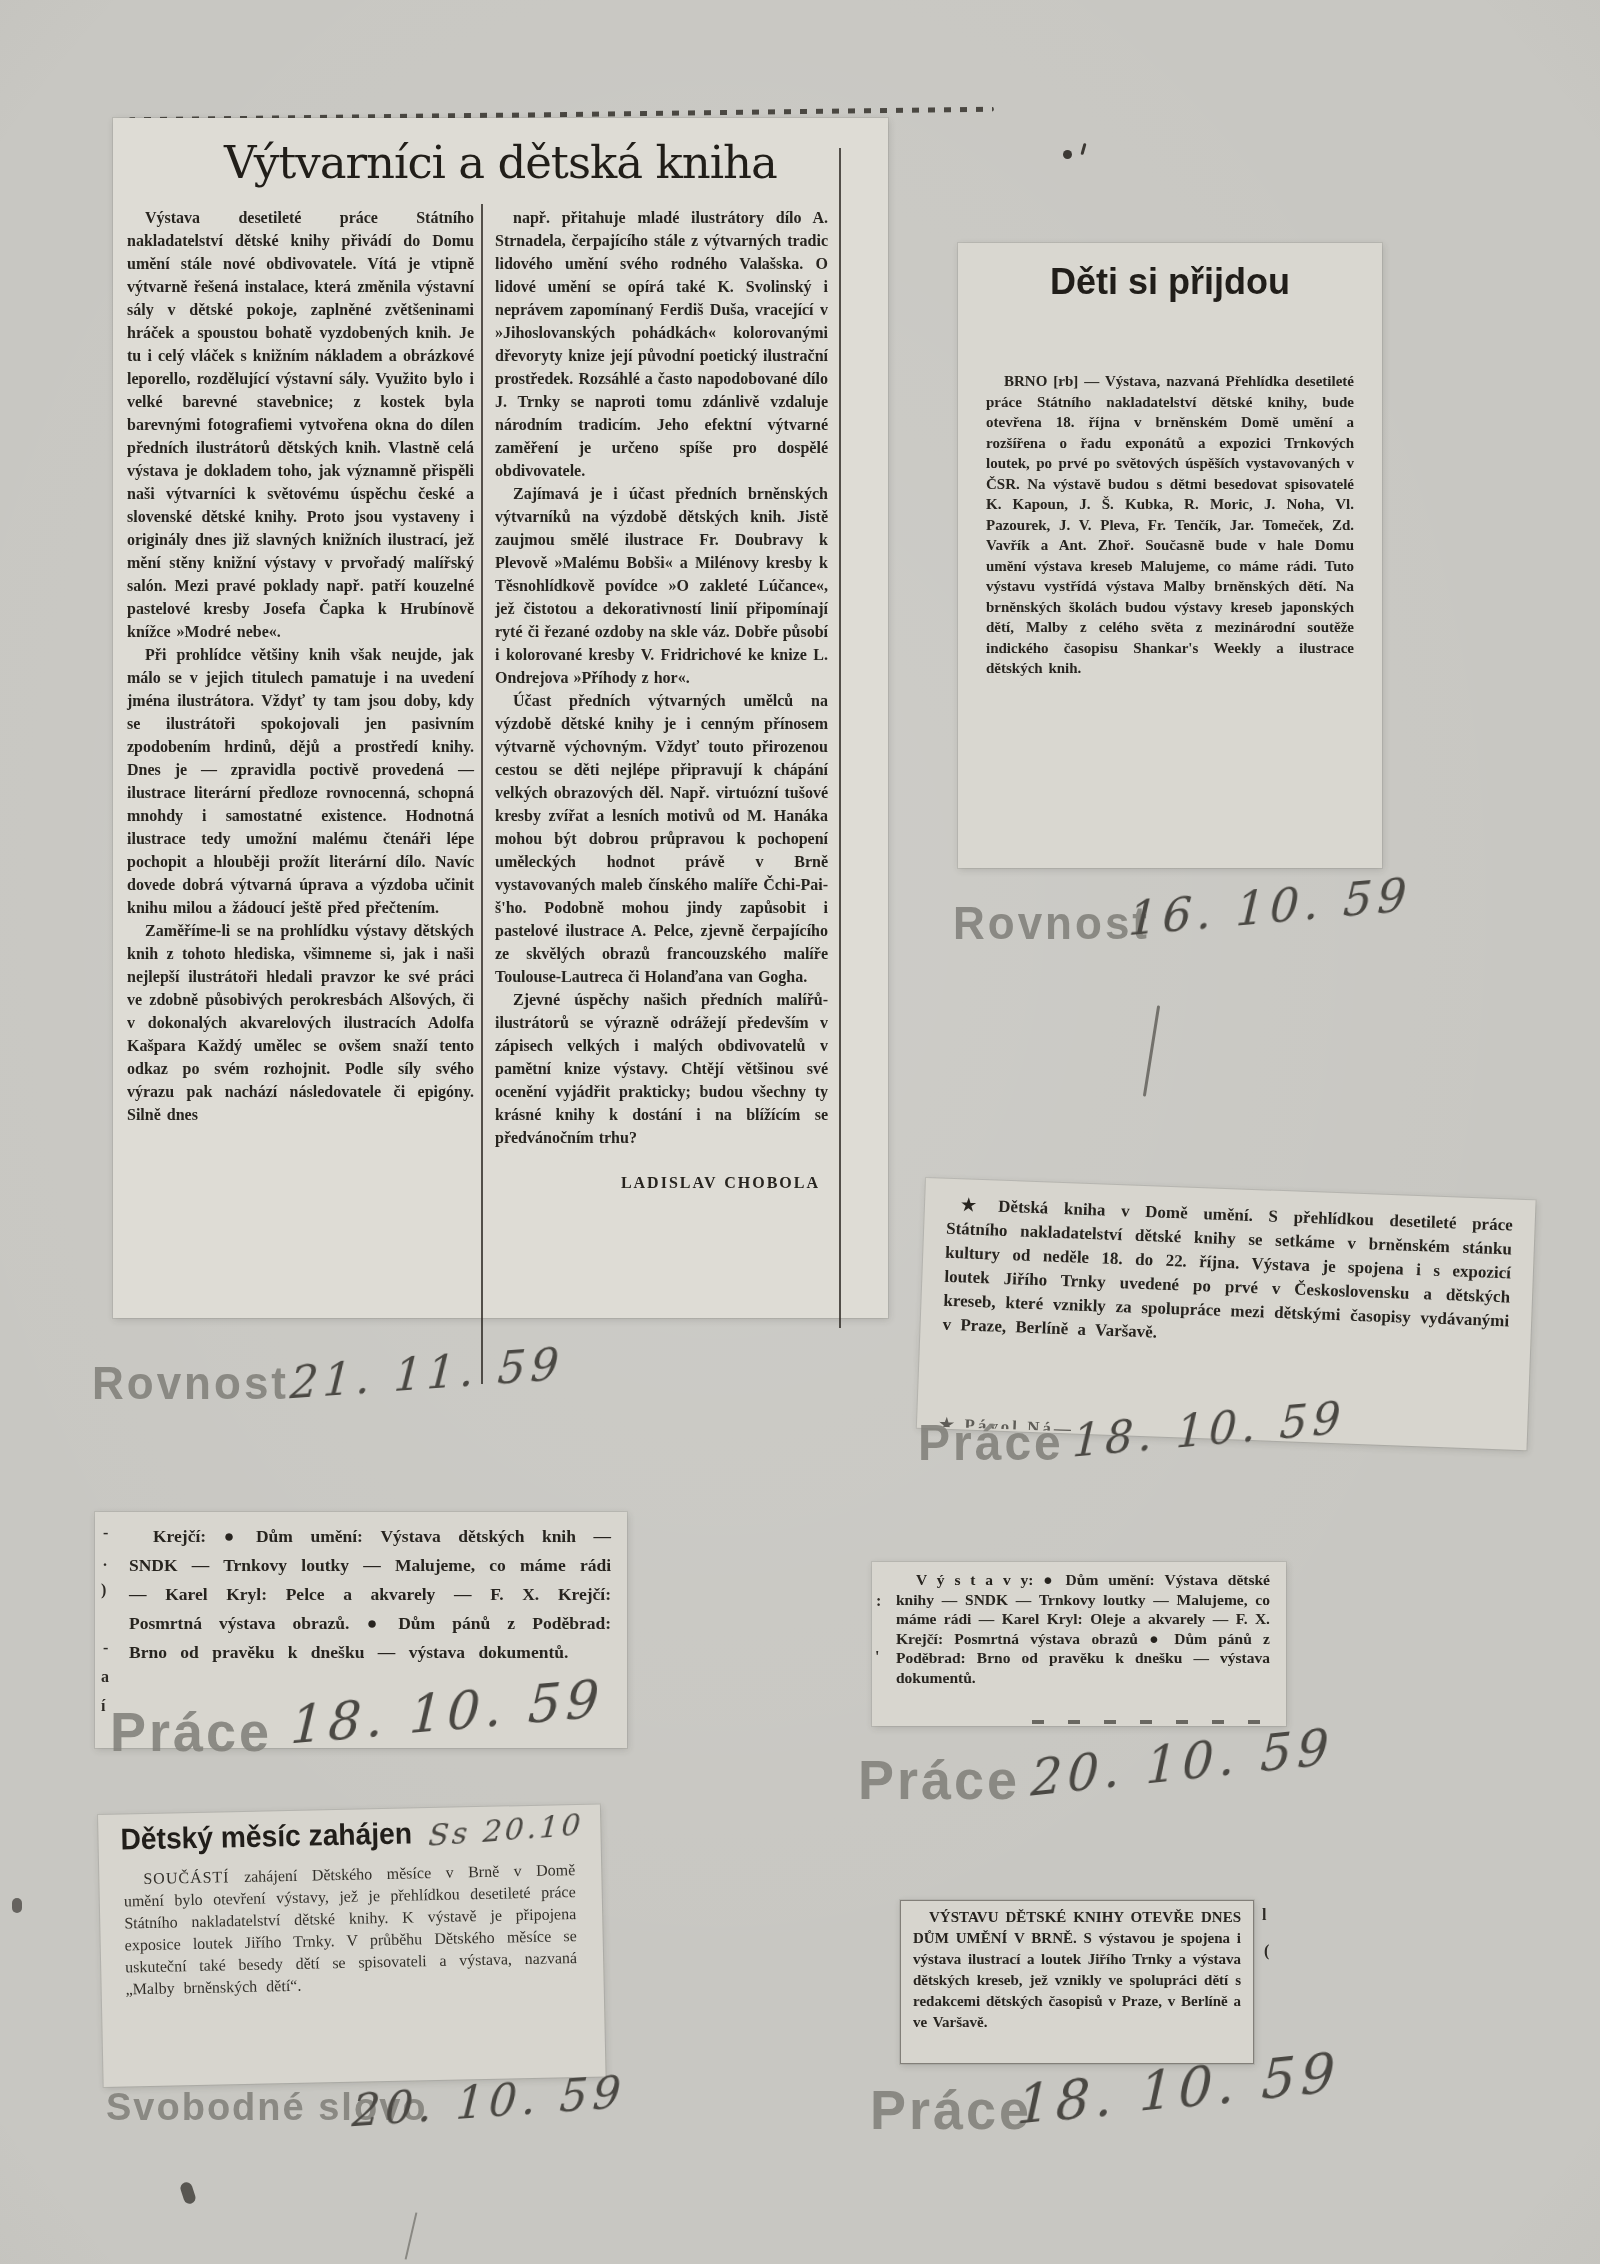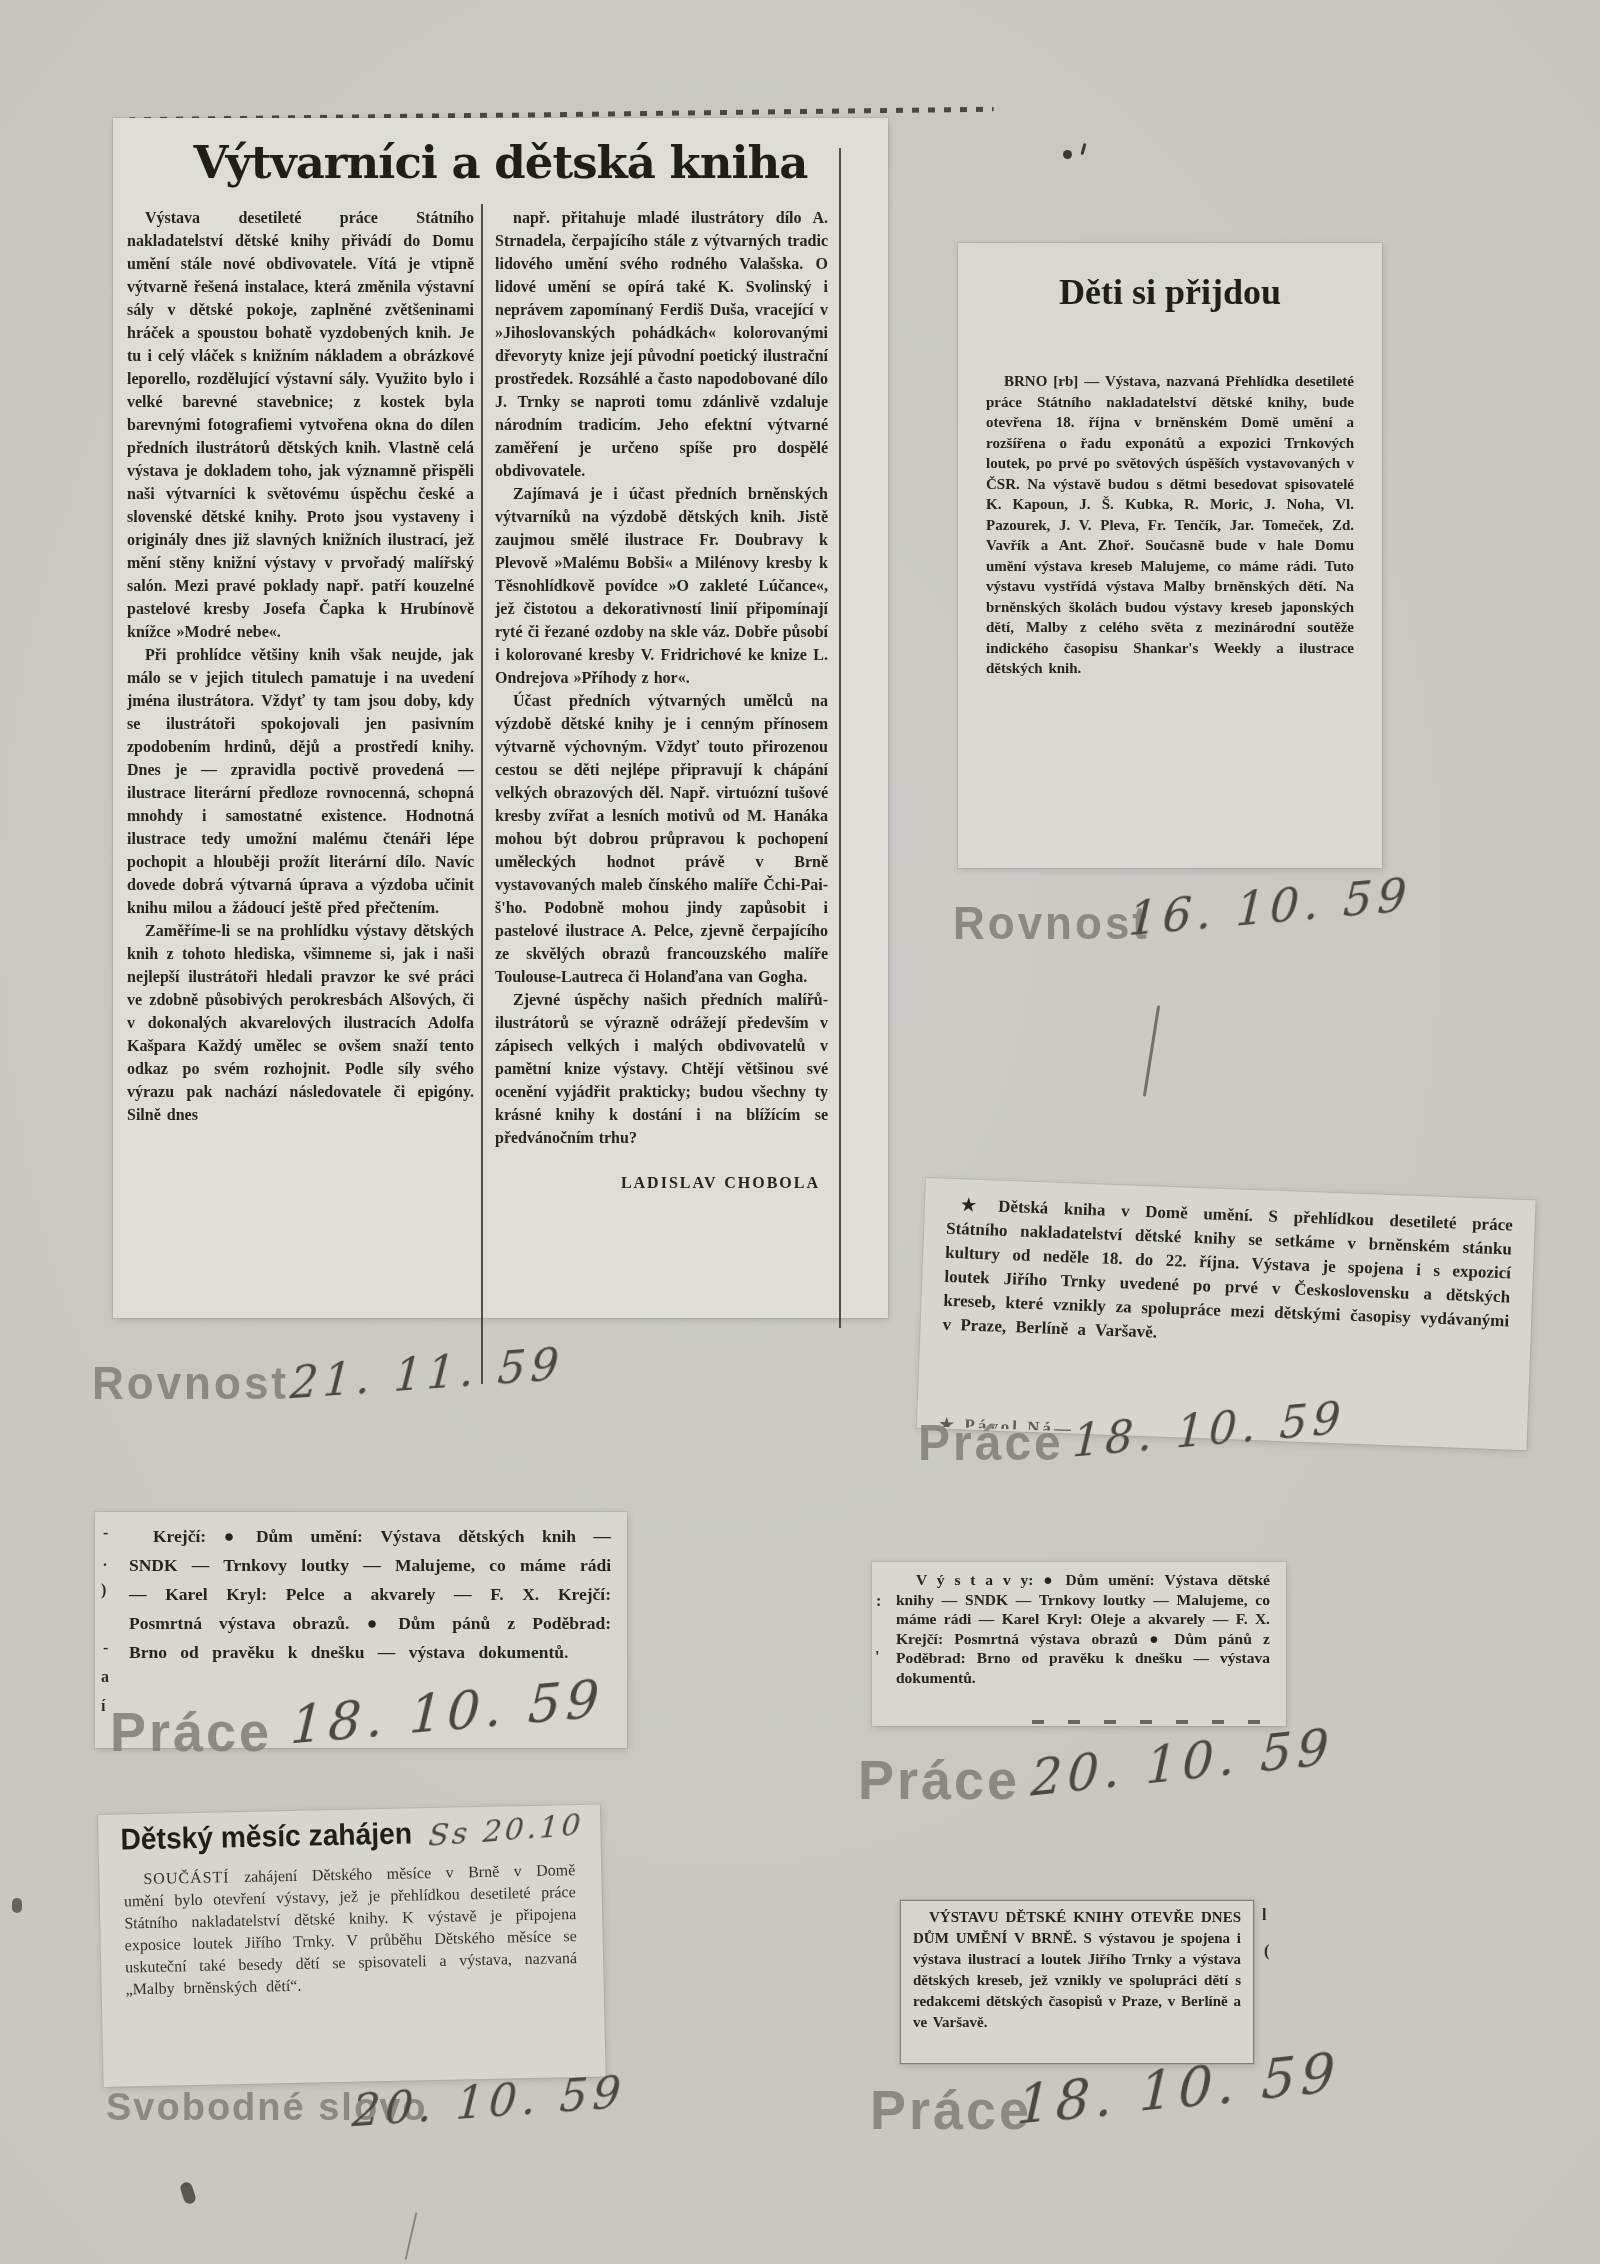--- a/index.html
+++ b/index.html
@@ -26,21 +26,21 @@
 </style>
 </head>
 <body>
 
 <div id="page">
 
   <div class="torn" style="left:128px;top:112px;width:866px;transform:rotate(-0.7deg);"></div>
 
   <div class="clip" style="left:113px;top:118px;width:775px;height:1200px;background:#dedcd5;">
     <div style="position:absolute;left:0;top:18px;width:100%;text-align:center;
-                font-family:'DejaVu Serif',serif;font-weight:700;font-size:45px;color:#211e19;letter-spacing:-1px;">Výtvarníci a dětská kniha</div>
+                font-family:'DejaVu Serif',serif;font-weight:400;font-size:45px;color:#211e19;letter-spacing:-1px;">Výtvarníci a dětská kniha</div>
 
     <div class="vrule" style="left:368px;top:86px;height:1180px;"></div>
     <div class="vrule" style="left:726px;top:30px;height:1180px;"></div>
 
     <div class="news" style="position:absolute;left:14px;top:88px;width:347px;font-size:16px;line-height:23px;word-spacing:2px;">
       <p class="par">Výstava desetileté práce Státního nakladatelství dětské knihy přivádí do Domu umění stále nové obdivovatele. Vítá je vtipně výtvarně řešená instalace, která změnila výstavní sály v dětské pokoje, zaplněné zvětšeninami hráček a spoustou bohatě vyzdobených knih. Je tu i celý vláček s knižním nákladem a obrázkové leporello, rozdělující výstavní sály. Využito bylo i velké barevné stavebnice; z kostek byla barevnými fotografiemi vytvořena okna do dílen předních ilustrátorů dětských knih. Vlastně celá výstava je dokladem toho, jak významně přispěli naši výtvarníci k světovému úspěchu české a slovenské dětské knihy. Proto jsou vystaveny i originály dnes již slavných knižních ilustrací, jež mění stěny knižní výstavy v prvořadý malířský salón. Mezi pravé poklady např. patří kouzelné pastelové kresby Josefa Čapka k Hrubínově knížce »Modré nebe«.</p>
       <p class="par">Při prohlídce většiny knih však neujde, jak málo se v jejich titulech pamatuje i na uvedení jména ilustrátora. Vždyť ty tam jsou doby, kdy se ilustrátoři spokojovali jen pasivním zpodobením hrdinů, dějů a prostředí knihy. Dnes je — zpravidla poctivě provedená — ilustrace literární předloze rovnocenná, schopná mnohdy i samostatné existence. Hodnotná ilustrace tedy umožní malému čtenáři lépe pochopit a hlouběji prožít literární dílo. Navíc dovede dobrá výtvarná úprava a výzdoba učinit knihu milou a žádoucí ještě před přečtením.</p>
       <p class="par">Zaměříme-li se na prohlídku výstavy dětských knih z tohoto hlediska, všimneme si, jak i naši nejlepší ilustrátoři hledali pravzor ke své práci ve zdobně působivých perokresbách Alšových, či v dokonalých akvarelových ilustracích Adolfa Kašpara Každý umělec se ovšem snaží tento odkaz po svém rozhojnit. Podle síly svého výrazu pak nachází následovatele či epigóny. Silně dnes</p>
     </div>
 
@@ -50,21 +50,21 @@
       <p class="par">Účast předních výtvarných umělců na výzdobě dětské knihy je i cenným přínosem výtvarně výchovným. Vždyť touto přirozenou cestou se děti nejlépe připravují k chápání velkých obrazových děl. Např. virtuózní tušové kresby zvířat a lesních motivů od M. Hanáka mohou být dobrou průpravou k pochopení uměleckých hodnot právě v Brně vystavovaných maleb čínského malíře Čchi-Pai-š'ho. Podobně mohou jindy zapůsobit i pastelové ilustrace A. Pelce, zjevně čerpajícího ze skvělých obrazů francouzského malíře Toulouse-Lautreca či Holanďana van Gogha.</p>
       <p class="par">Zjevné úspěchy našich předních malířů-ilustrátorů se výrazně odrážejí především v zápisech velkých i malých obdivovatelů v pamětní knize výstavy. Chtějí většinou své ocenění vyjádřit prakticky; budou všechny ty krásné knihy k dostání i na blížícím se předvánočním trhu?</p>
       <div style="text-align:right;padding-right:8px;margin-top:22px;letter-spacing:2px;font-size:16px;">LADISLAV CHOBOLA</div>
     </div>
   </div>
 
   <div class="mark" style="left:1063px;top:150px;width:9px;height:9px;"></div>
   <div class="mark" style="left:1082px;top:143px;width:3px;height:12px;border-radius:2px;transform:rotate(16deg);"></div>
 
   <div class="clip" style="left:958px;top:243px;width:424px;height:625px;background:#d9d7d0;">
-    <div class="headline-sans" style="position:absolute;left:0;top:28px;width:100%;text-align:center;font-size:36px;font-family:Liberation Serif, serif;">Děti si přijdou</div>
+    <div class="headline-sans" style="position:absolute;left:0;top:18px;width:100%;text-align:center;font-size:36px;">Děti si přijdou</div>
     <p class="news par" style="position:absolute;left:28px;top:128px;width:368px;font-size:15px;line-height:20.5px;word-spacing:2px;">BRNO [rb] — Výstava, nazvaná Přehlídka desetileté práce Státního nakladatelství dětské knihy, bude otevřena 18. října v brněnském Domě umění a rozšířena o řadu exponátů a expozici Trnkových loutek, po prvé po světových úspěších vystavovaných v ČSR. Na výstavě budou s dětmi besedovat spisovatelé K. Kapoun, J. Š. Kubka, R. Moric, J. Noha, Vl. Pazourek, J. V. Pleva, Fr. Tenčík, Jar. Tomeček, Zd. Vavřík a Ant. Zhoř. Současně bude v hale Domu umění výstava kreseb Malujeme, co máme rádi. Tuto výstavu vystřídá výstava Malby brněnských dětí. Na brněnských školách budou výstavy kreseb japonských dětí, Malby z celého světa z mezinárodní soutěže indického časopisu Shankar's Weekly a ilustrace dětských knih.</p>
   </div>
 
   <div class="stamp" style="left:953px;top:898px;font-size:44px;">Rovnost</div>
   <div class="hand" style="left:1128px;top:880px;font-size:46px;transform:rotate(-5deg) skewX(-8deg);">16. 10. 59</div>
   <div style="position:absolute;left:1150px;top:1005px;width:3px;height:92px;background:#55534d;opacity:.75;transform:rotate(9deg);border-radius:2px;"></div>
 
   <div class="smudge" style="left:928px;top:1330px;width:215px;height:46px;transform:rotate(2deg);"></div>
   <div class="clip" style="left:926px;top:1178px;width:610px;height:250px;background:#d7d5ce;transform:rotate(2.1deg);transform-origin:left top;">
     <p class="news" style="position:absolute;left:22px;top:14px;width:566px;font-size:17px;line-height:24px;word-spacing:5px;margin:0;text-indent:14px;">

